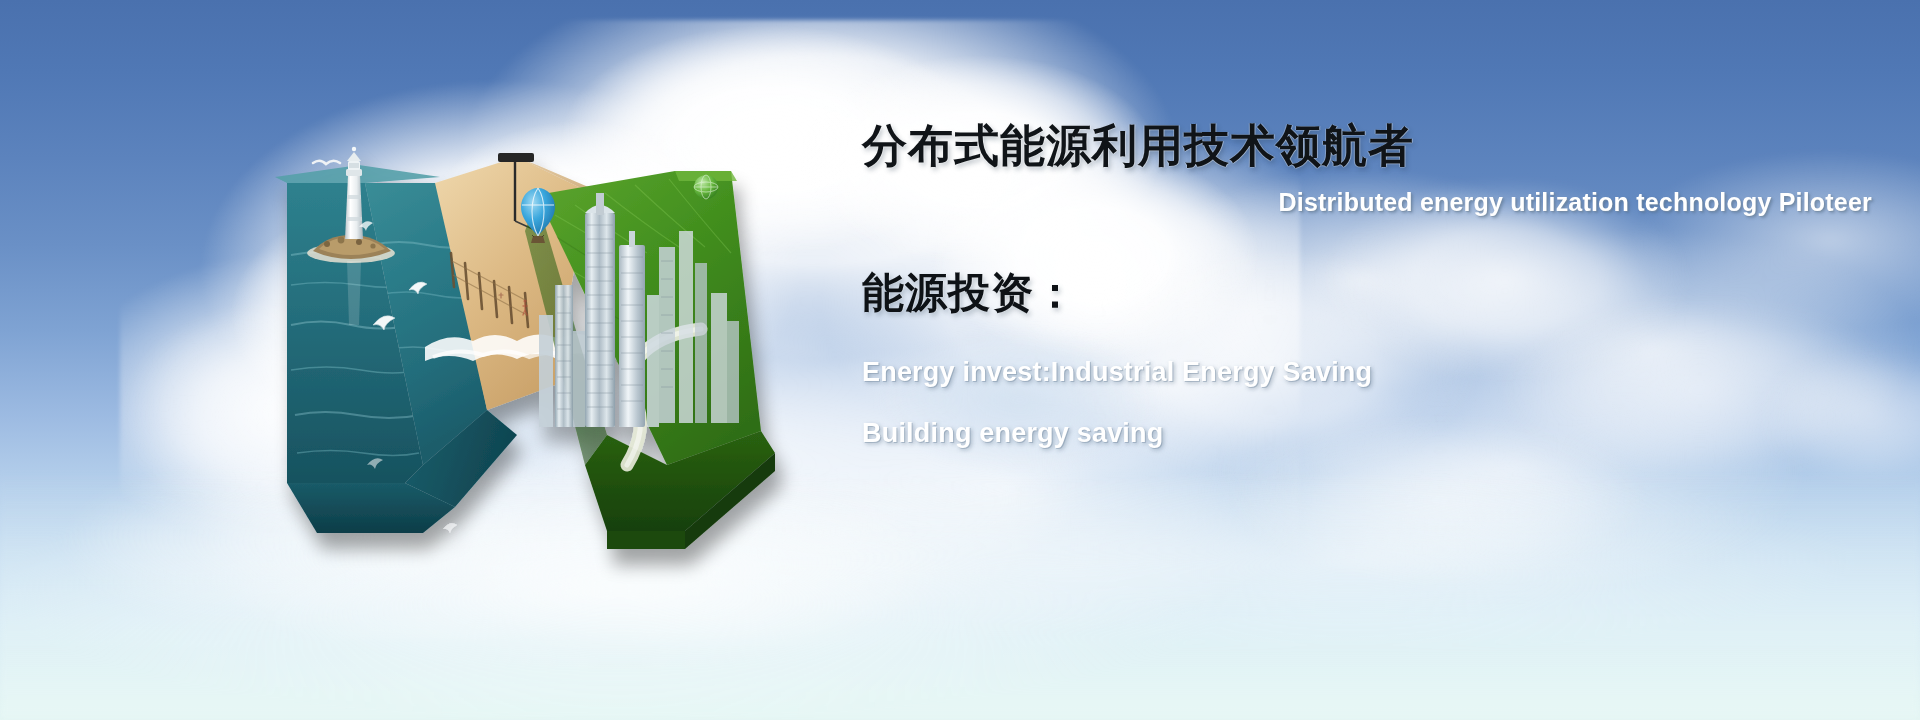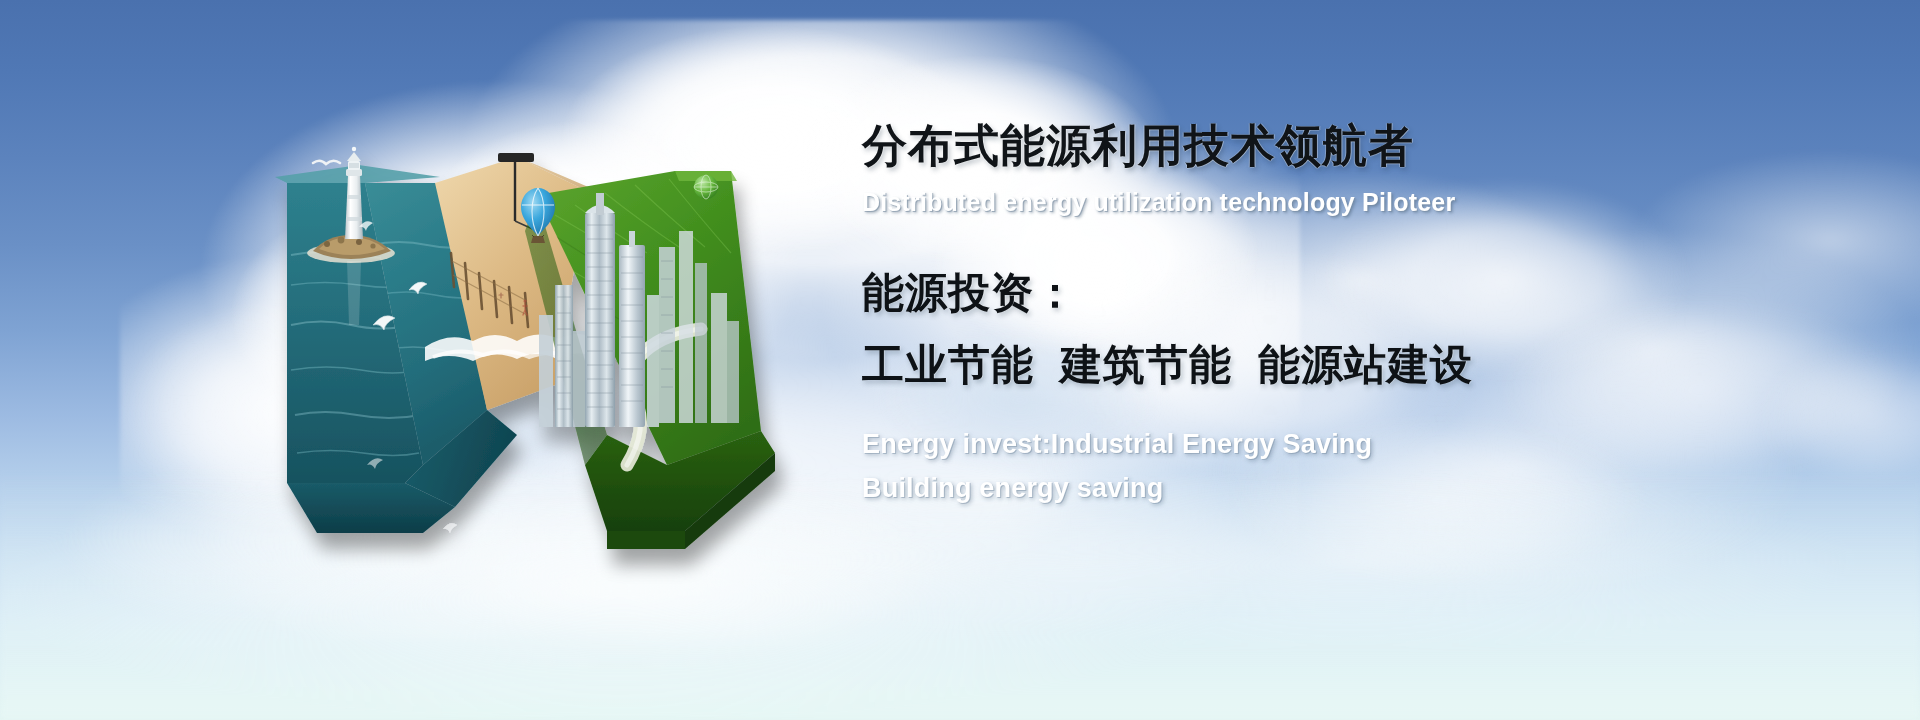--- a/index.html
+++ b/index.html
@@ -133,20 +133,21 @@
   .sub-en {
     margin-top:17px;
     font-size:25px;
     font-weight:bold;
     letter-spacing:0.2px;
     color:#ffffff;
     text-shadow:
       1px 1px 0 rgba(120,140,160,0.55),
       2px 2px 3px rgba(70,95,120,0.45);
     white-space:nowrap;
+    text-align:right;
   }
 
   .h2-cn {
     margin-top:48px;
     font-size:42px;
     font-weight:bold;
     letter-spacing:1px;
     color:#0e1216;
     text-shadow:
        1px 0 0 rgba(255,255,255,0.30),
@@ -171,21 +172,21 @@
     margin-top:36px;
     font-size:27px;
     font-weight:bold;
     letter-spacing:0.2px;
     color:#ffffff;
     text-shadow:
       1px 1px 0 rgba(130,150,170,0.50),
       2px 2px 4px rgba(70,95,120,0.40);
     white-space:nowrap;
   }
-  .line-en.tight { margin-top:13px; }
+  .line-en.tight { margin-top:30px; }
 </style>
 </head>
 <body>
 
 <div id="banner">
 
   <div class="cloudlayer">
     <div class="bigmass"></div>
     <div class="rightmass"></div>
 
@@ -501,23 +502,20 @@
   </div>
 
   <div id="copy">
 
     <div class="h1-cn">分布式能源利用技术领航者</div>
 
     <div class="sub-en">Distributed energy utilization technology Piloteer</div>
 
     <div class="h2-cn">能源投资：</div>
 
-    <div class="h3-cn">
-      <span>工业节能</span><span class="gap"></span><span>建筑节能</span><span class="gap"></span><span>能源站建设</span>
-    </div>
 
     <div class="line-en">Energy invest:Industrial Energy Saving</div>
 
     <div class="line-en tight">Building energy saving</div>
 
 
   </div>
 
 </div>
 

